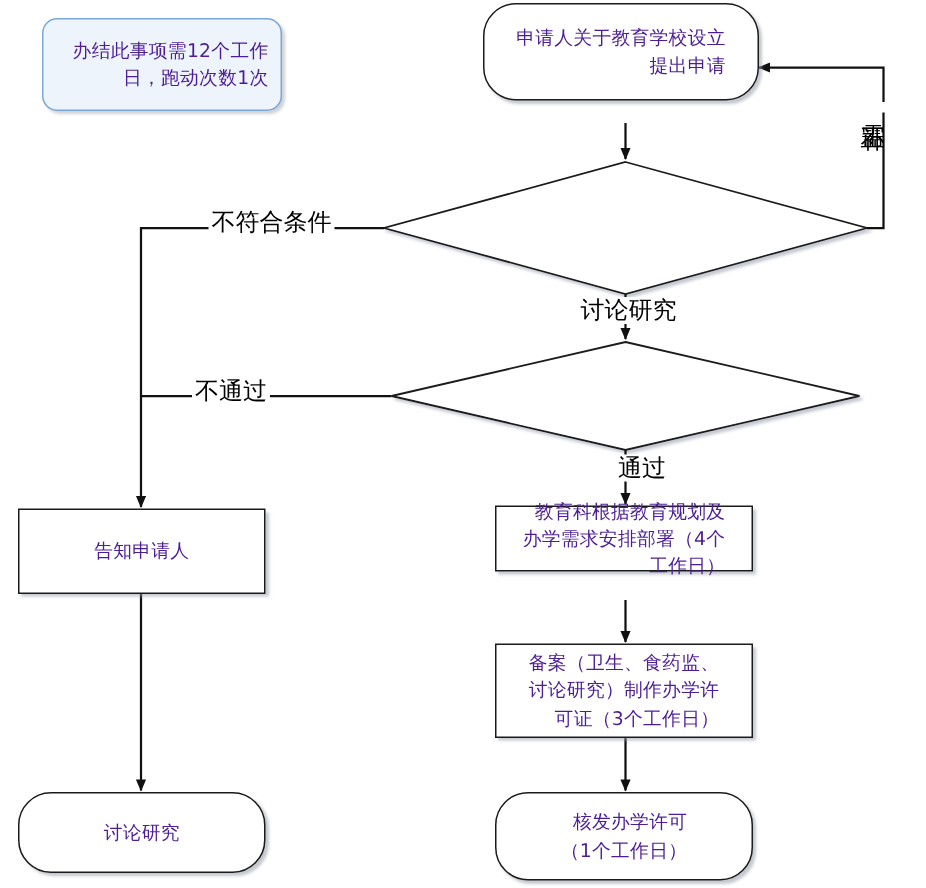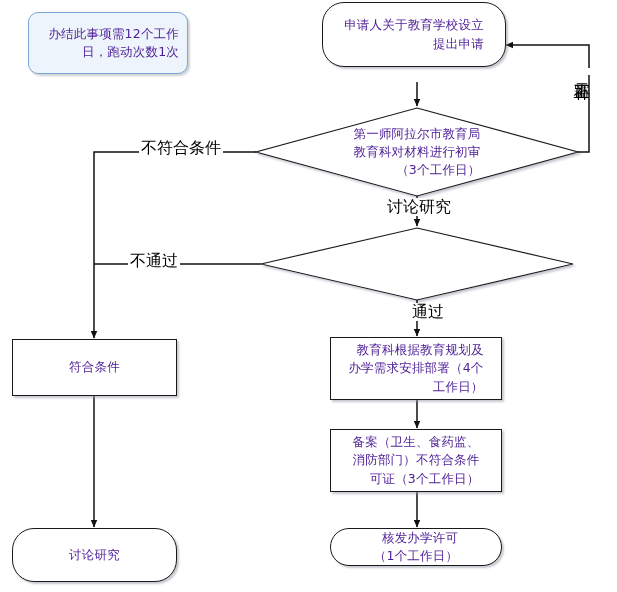--- a/index.html
+++ b/index.html
@@ -115,37 +115,34 @@
     <path d="M261,264 L94,264" fill="none" stroke="#111111" stroke-width="1.5"></path>
 
     <line x1="94" y1="396" x2="94" y2="527" stroke="#111111" stroke-width="1.5" marker-end="url(#arrow)"></line>
   </svg>
 
   <div class="node note" style="left:28px; top:12px; width:160px; height:62px;">办结此事项需12个工作日，跑动次数1次</div>
 
   <div class="node terminator" style="left:322px; top:2px; width:184px; height:65px;">申请人关于教育学校设立
 提出申请</div>
 
-  <div class="node decision" style="left:307px; top:118px; width:220px; height:68px;">第一师阿拉尔市教育局
-教育科对材料进行初审
-（3个工作日）</div>
 
 
-  <div class="node process" style="left:330px; top:337px; width:172px; height:63px;">教育科根据教育规划及
+  <div class="node process" style="left:330px; top:337px; width:172px; height:44px;">教育科根据教育规划及
 办学需求安排部署（4个
 工作日）</div>
 
   <div class="node process" style="left:330px; top:429px; width:172px; height:63px;">备案（卫生、食药监、
-消防部门）不符合条件
+讨论研究）制作办学许
 可证（3个工作日）</div>
 
-  <div class="node terminator" style="left:330px; top:528px; width:172px; height:38px;">核发办学许可
+  <div class="node terminator" style="left:330px; top:528px; width:172px; height:59px;">核发办学许可
 （1个工作日）</div>
 
-  <div class="node process" style="left:12px; top:339px; width:165px; height:57px;">符合条件</div>
+  <div class="node process" style="left:12px; top:339px; width:165px; height:57px;">告知申请人</div>
 
   <div class="node terminator" style="left:12px; top:528px; width:165px; height:54px;">讨论研究</div>
 
   <div class="edge-label vert" style="left:573px; top:68px;">需补正</div>
 
   <div class="edge-label" style="left:139px; top:139px;">不符合条件</div>
 
   <div class="edge-label" style="left:385px; top:198px;">讨论研究</div>
 
   <div class="edge-label" style="left:128px; top:252px;">不通过</div>

